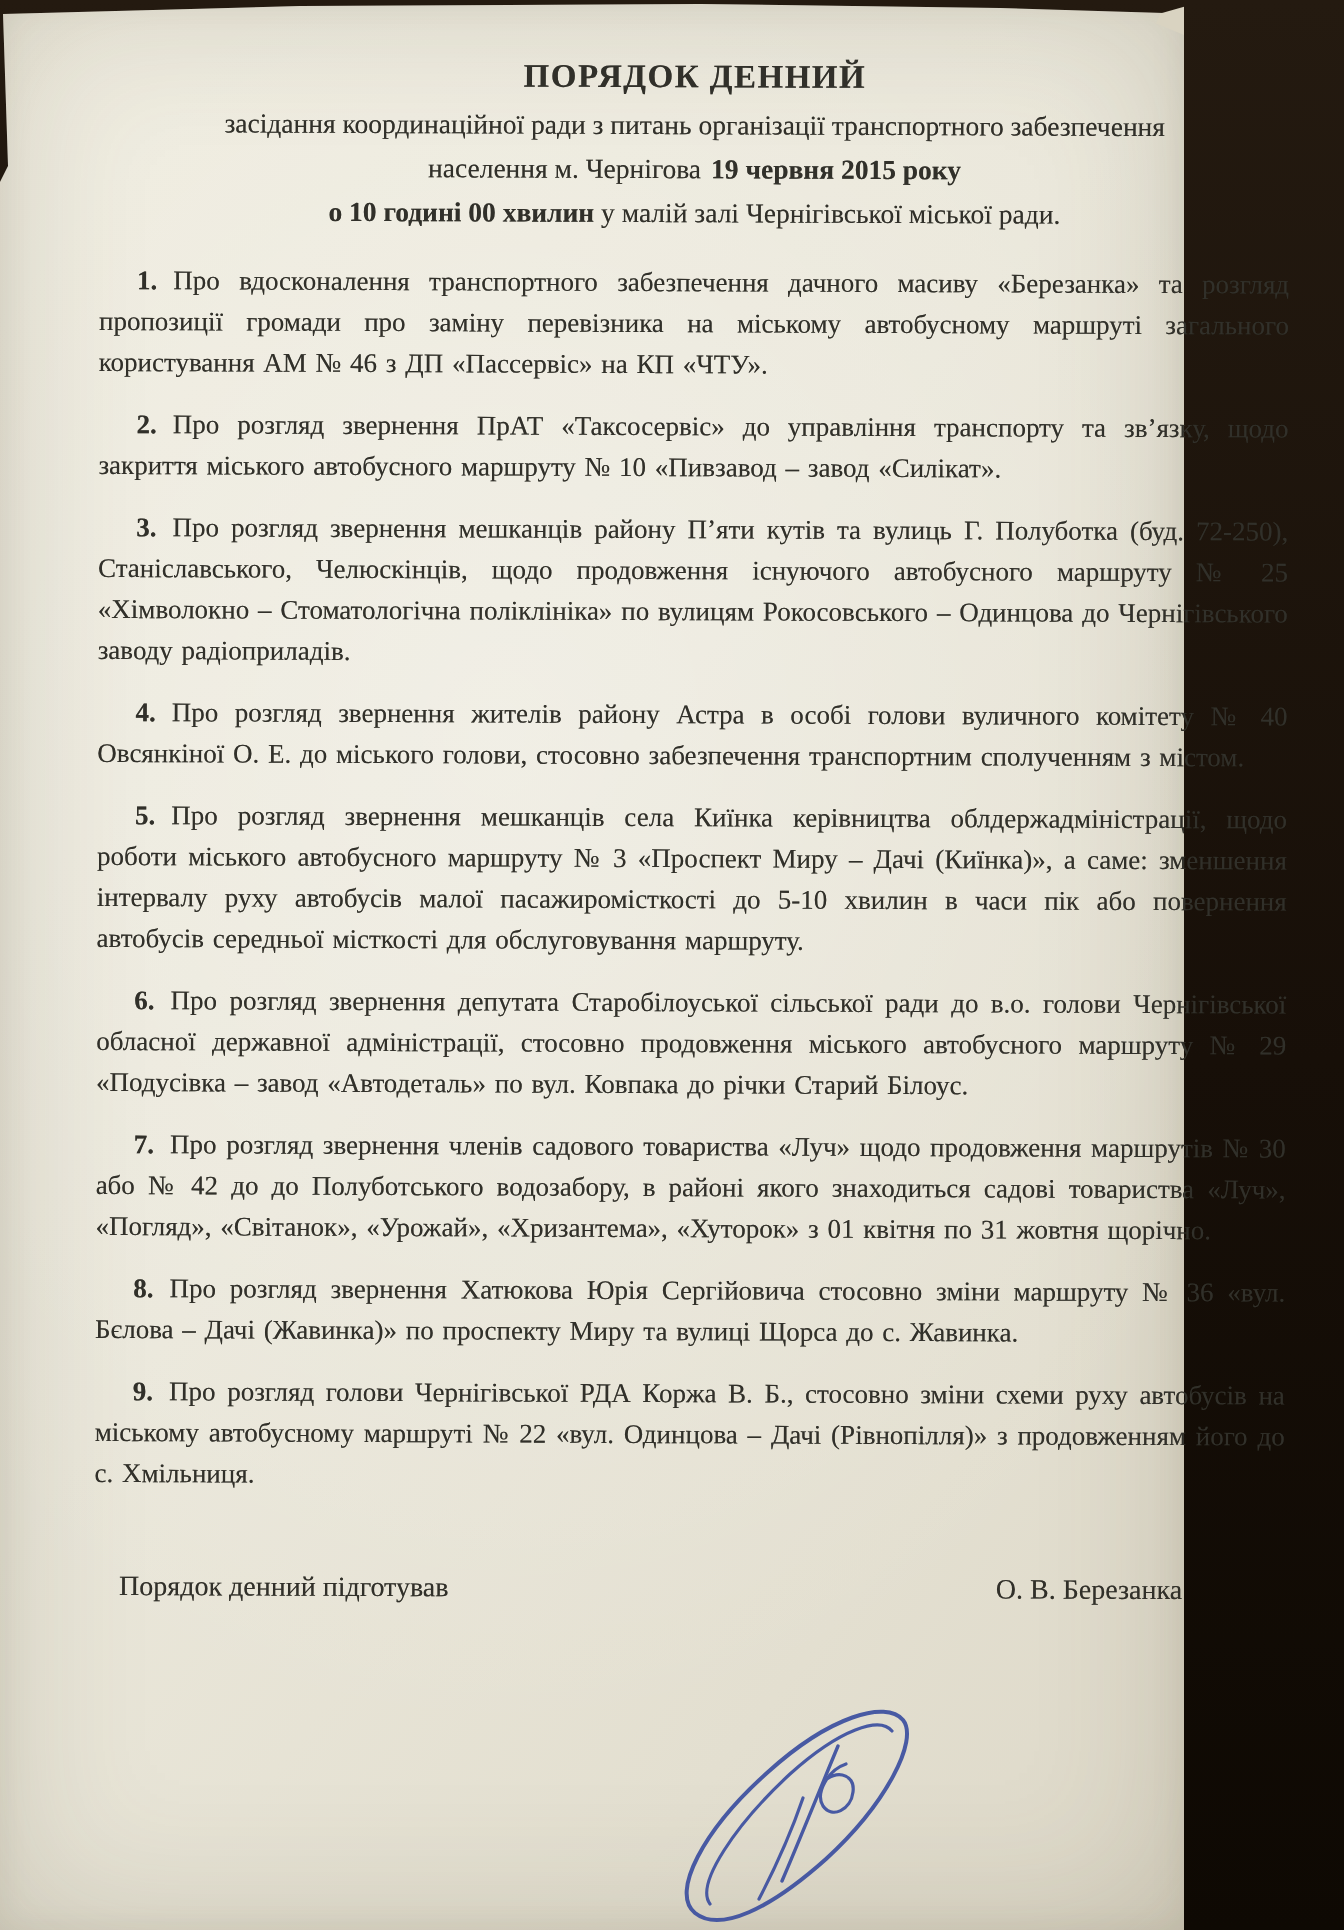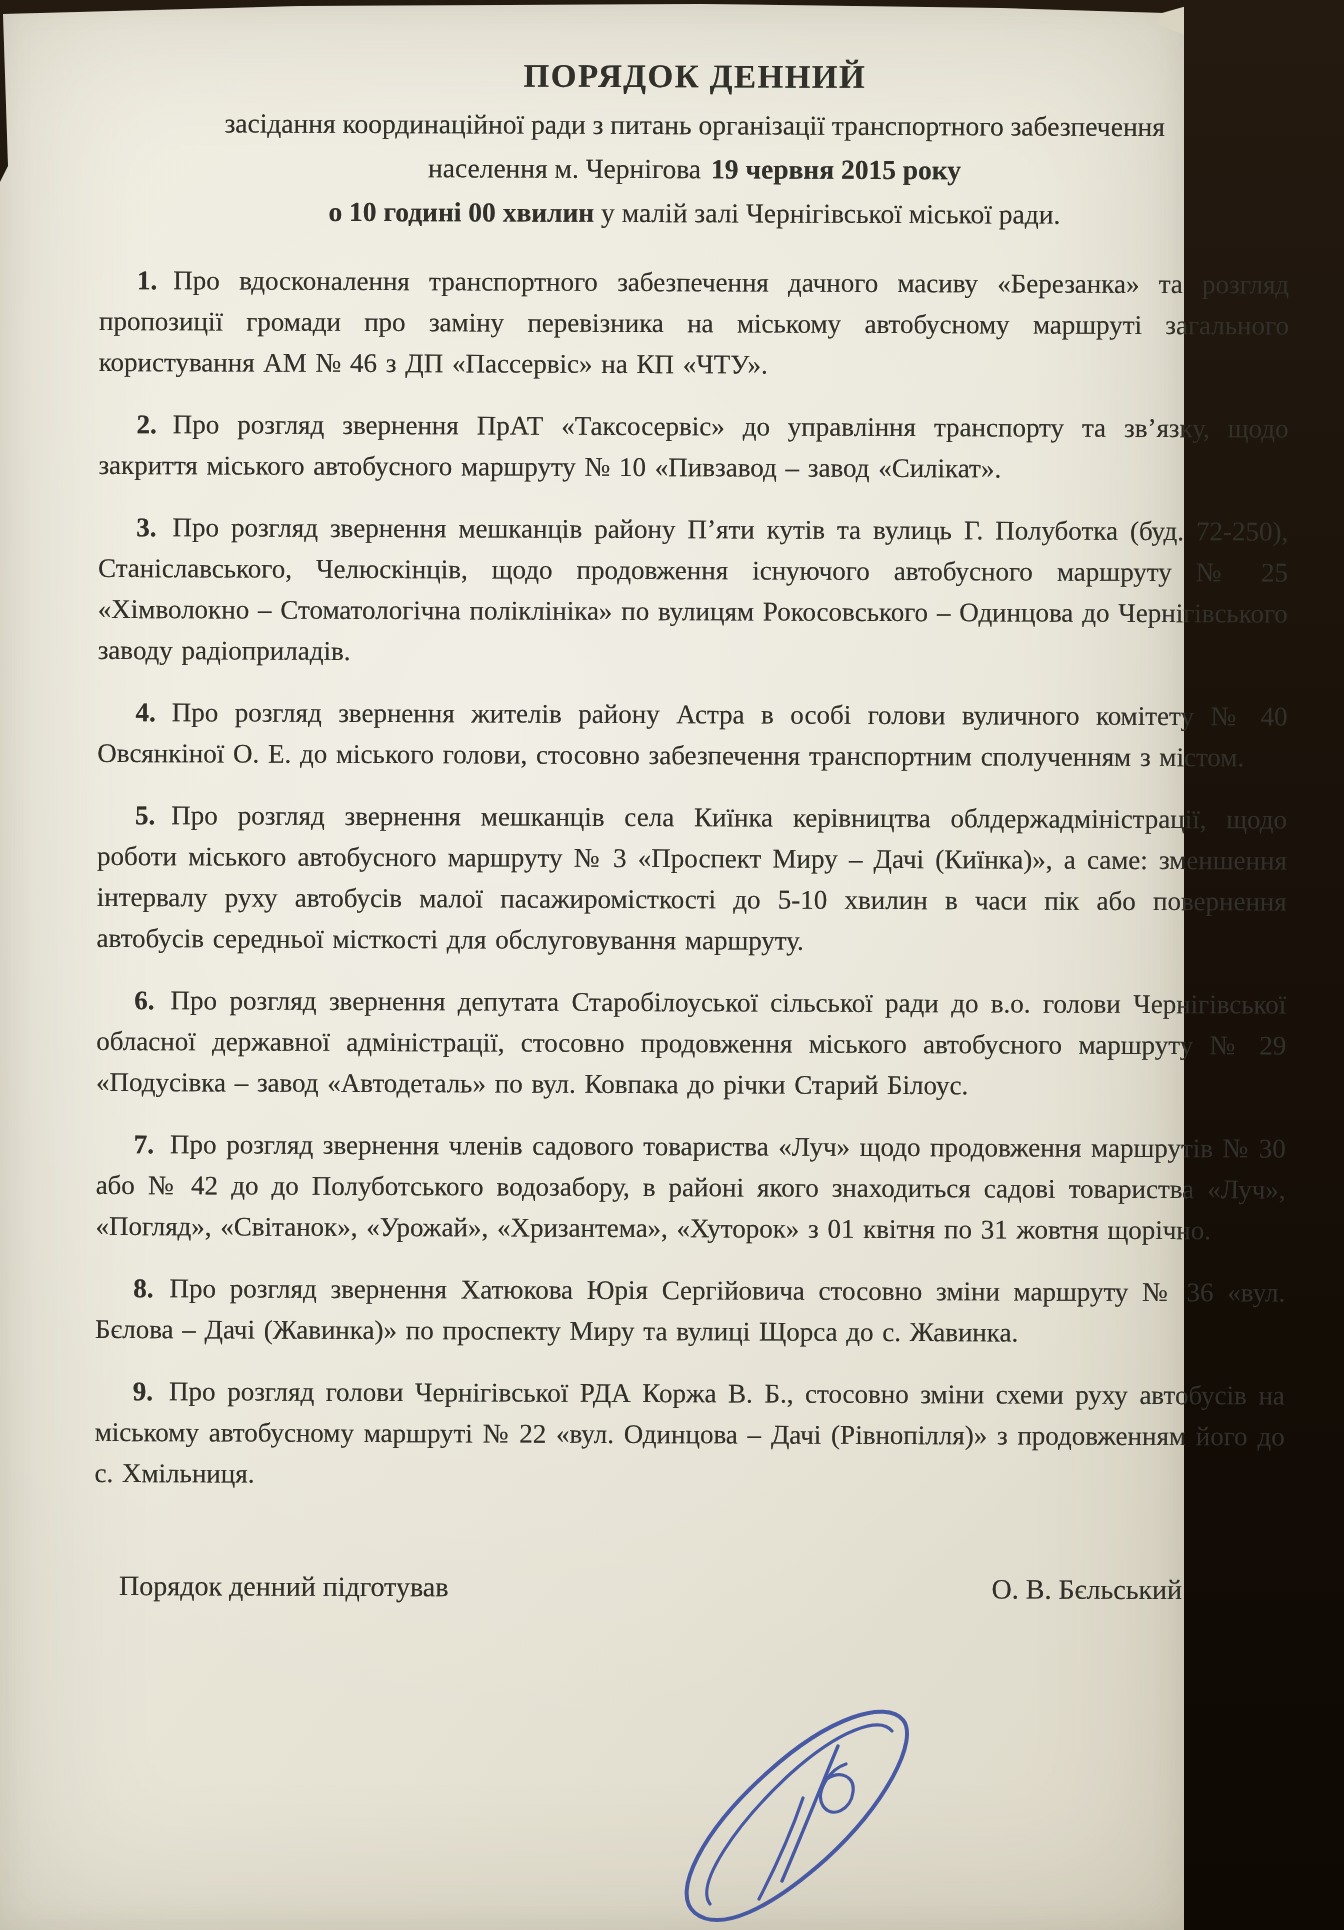--- a/index.html
+++ b/index.html
@@ -127,21 +127,21 @@
       <p class="item"><span class="num">4.</span><span>Про розгляд звернення жителів району Астра в особі голови вуличного комітету № 40 Овсянкіної О. Е. до міського голови, стосовно забезпечення транспортним сполученням з містом.</span></p>
       <p class="item"><span class="num">5.</span><span>Про розгляд звернення мешканців села Киїнка керівництва облдержадміністрації, щодо роботи міського автобусного маршруту № 3 «Проспект Миру – Дачі (Киїнка)», а саме: зменшення інтервалу руху автобусів малої пасажиромісткості до 5-10 хвилин в часи пік або повернення автобусів середньої місткості для обслуговування маршруту.</span></p>
       <p class="item"><span class="num">6.</span><span>Про розгляд звернення депутата Старобілоуської сільської ради до в.о. голови Чернігівської обласної державної адміністрації, стосовно продовження міського автобусного маршруту № 29 «Подусівка – завод «Автодеталь» по вул. Ковпака до річки Старий Білоус.</span></p>
       <p class="item"><span class="num">7.</span><span>Про розгляд звернення членів садового товариства «Луч» щодо продовження маршрутів № 30 або № 42 до до Полуботського водозабору, в районі якого знаходиться садові товариства «Луч», «Погляд», «Світанок», «Урожай», «Хризантема», «Хуторок» з 01 квітня по 31 жовтня щорічно.</span></p>
       <p class="item"><span class="num">8.</span><span>Про розгляд звернення Хатюкова Юрія Сергійовича стосовно зміни маршруту № 36 «вул. Бєлова – Дачі (Жавинка)» по проспекту Миру та вулиці Щорса до с. Жавинка.</span></p>
       <p class="item"><span class="num">9.</span><span>Про розгляд голови Чернігівської РДА Коржа В. Б., стосовно зміни схеми руху автобусів на міському автобусному маршруті № 22 «вул. Одинцова – Дачі (Рівнопілля)» з продовженням його до с. Хмільниця.</span></p>
     </div>
 
     <div class="footer">
       <span>Порядок денний підготував</span>
-      <span>О. В. Бєльський</span>
+      <span>О. В. Березанка</span>
     </div>
 
   </div>
 
   <div class="sig-wrap">
     <svg width="330" height="218" viewBox="0 0 330 218" fill="none" xmlns="http://www.w3.org/2000/svg">
       <g stroke="#3c4fa0" fill="none" stroke-linecap="round" opacity="0.92">
         <path d="M 55,205 C 30,185 63,122 128,64 C 190,8 246,-8 263,12 C 279,32 246,96 186,151 C 130,201 80,225 55,205 Z" stroke-width="4"></path>
         <path d="M 70,196 C 55,176 96,116 150,66 C 200,21 240,8 252,23" stroke-width="3.2"></path>
         <path d="M 198,38 C 178,86 158,136 142,173" stroke-width="3.4"></path>

